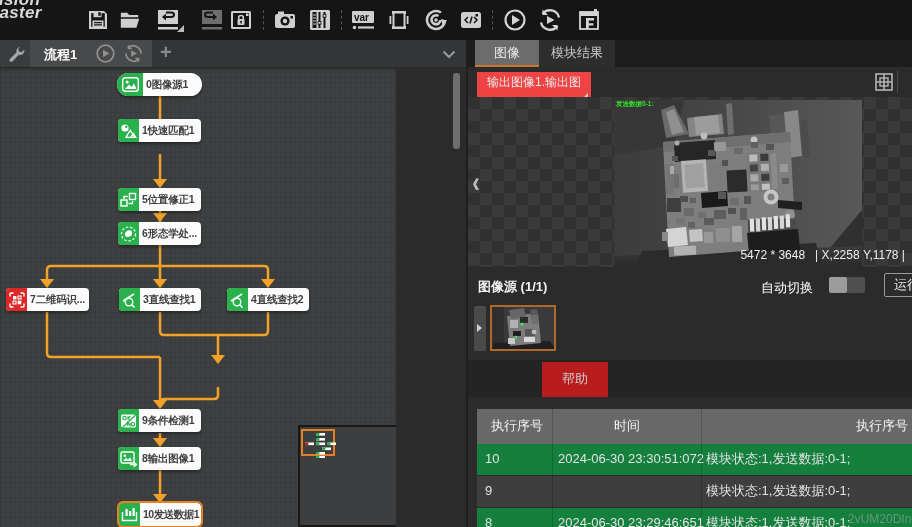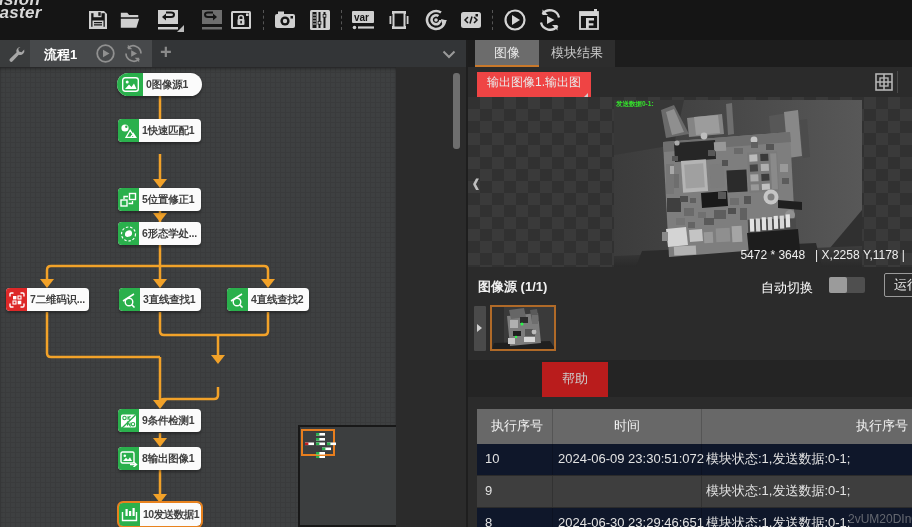--- a/index.html
+++ b/index.html
@@ -88,21 +88,21 @@
   #htabs { position:absolute; left:0; top:320px; width:444px; height:37px; background:#242424; }
   .htab { position:absolute; top:2px; height:35px; line-height:34px; text-align:center; font-size:13px; color:#e8e8e8; }
   #htab1 { left:0; width:70px; background:#525252; border-bottom:2px solid #c8782a; }
   #htab2 { left:74px; width:66px; background:#b91c1c; color:#cccccc; }
 
   #table { position:absolute; left:9px; top:369px; width:436px; height:118px; font-size:13px; }
   #thead { position:absolute; left:0; top:0; width:435px; height:35px; background:#686868; color:#f2f2f2; }
   .th { position:absolute; top:0; height:35px; line-height:34px; }
   .row { position:absolute; left:0; width:435px; height:31px; color:#e2e2e2; }
   .row:after { content:""; position:absolute; left:75px; top:0; width:1px; height:31px; background:rgba(0,0,0,0.18); box-shadow:149px 0 0 rgba(0,0,0,0.18); }
-  .r1 { background:#0f172a; } .r2 { background:#3e3e3e; }
+  .r1 { background:#15803d; } .r2 { background:#3e3e3e; }
   .c1 { position:absolute; left:8px; top:0; line-height:30px; }
   .c2 { position:absolute; left:81px; top:0; line-height:30px; }
   .c3 { position:absolute; left:229px; top:0; line-height:30px; }
   .colsep { position:absolute; top:0; width:1px; height:35px; background:#555; }
   #wmark { position:absolute; left:380px; top:472px; color:rgba(170,170,170,0.55); font-size:12px; }
 
   #divider { left:466px; top:40px; width:2px; height:487px; background:#1e1e1e; }
   #vscroll { left:453px; top:73px; width:7px; height:76px; background:#6e6e6e; border-radius:3px; }
 </style>
 </head>
@@ -564,21 +564,21 @@
     <div id="table">
       <div id="thead">
         <div class="th" style="left:14px">执行序号</div>
         <div class="th" style="left:137px">时间</div>
         <div class="th" style="left:379px">执行序号</div>
         <div class="colsep" style="left:75px"></div>
         <div class="colsep" style="left:224px"></div>
       </div>
       <div class="row r1" style="top:35px">
         <div class="c1">10</div>
-          <div class="c2">2024-06-09 23:30:51:072</div>
+          <div class="c2">2024-06-30 23:30:51:072</div>
           <div class="c3">模块状态:1,发送数据:0-1;</div>
       </div>
       <div class="row r2" style="top:67px">
         <div class="c1">9</div>
           <div class="c3">模块状态:1,发送数据:0-1;</div>
       </div>
       <div class="row r1" style="top:99px">
         <div class="c1">8</div>
           <div class="c2">2024-06-30 23:29:46:651</div>
           <div class="c3">模块状态:1,发送数据:0-1;</div>

